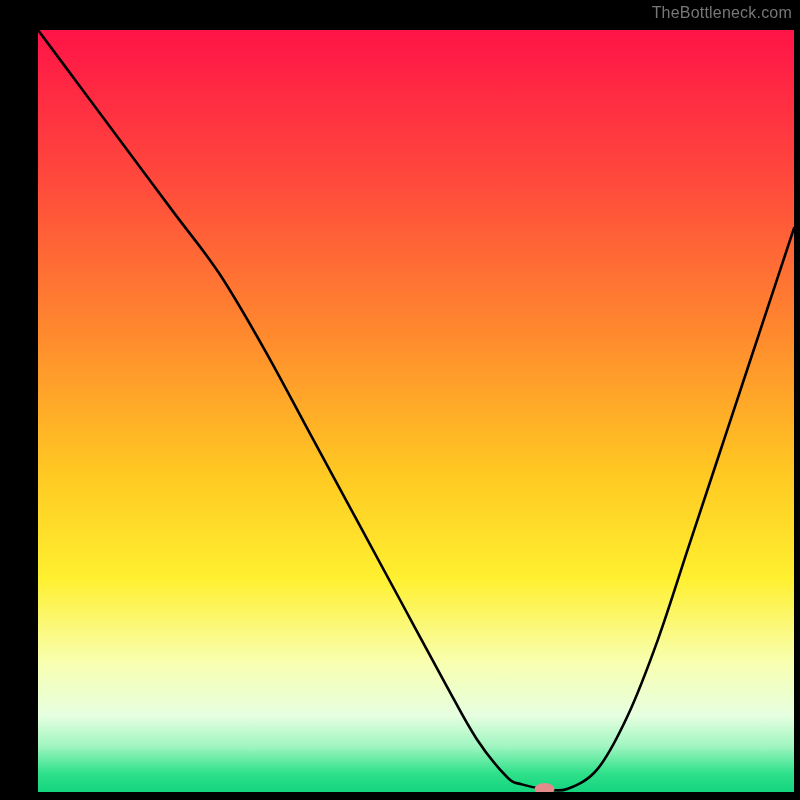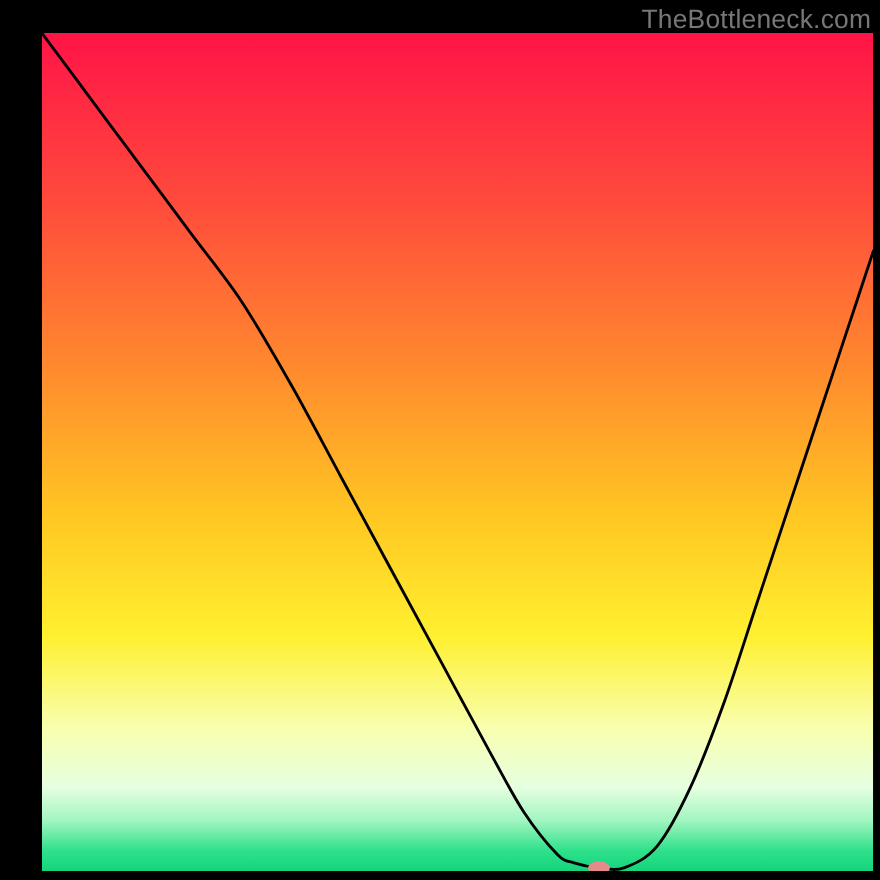--- a/index.html
+++ b/index.html
@@ -22,21 +22,21 @@
     top: 30px;
     width: 756px;
     height: 762px;
     overflow: hidden;
   }
   .watermark {
     position: absolute;
     top: 4px;
     right: 8px;
     color: #777;
-    font-size: 24px;
+    font-size: 16px;
     font-weight: 500;
     letter-spacing: 0.2px;
     user-select: none;
   }
 </style>
 </head>
 <body>
 
 <div class="frame">
   <div class="watermark">TheBottleneck.com</div>

